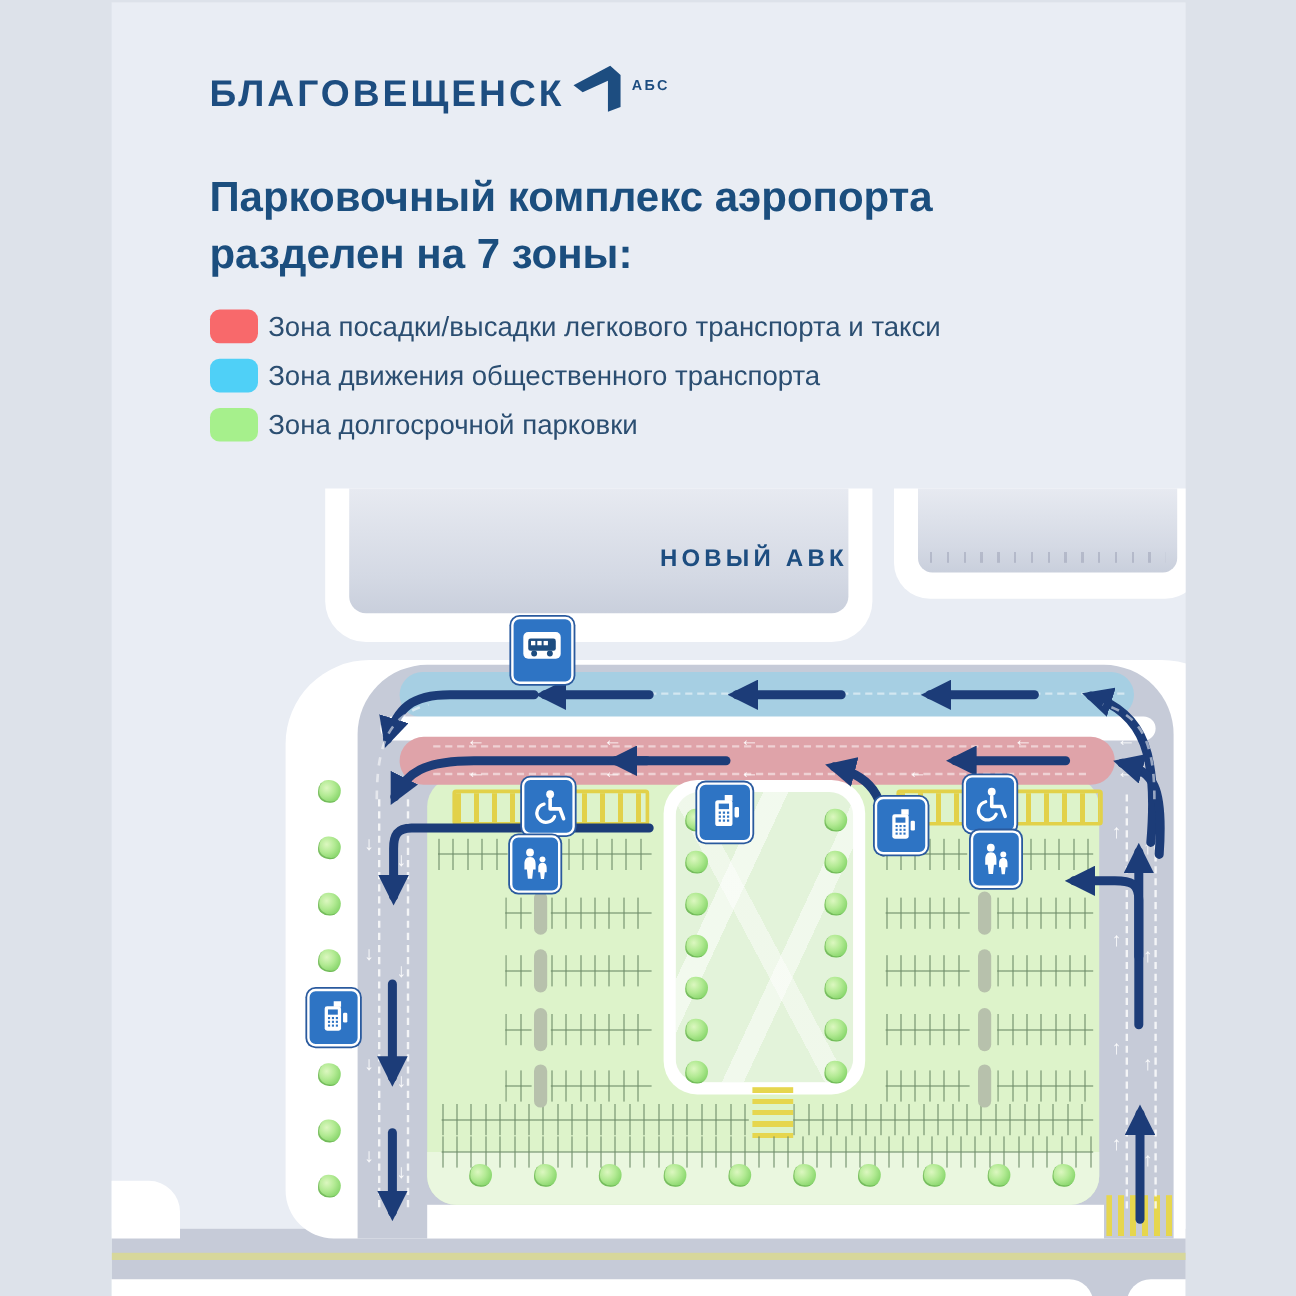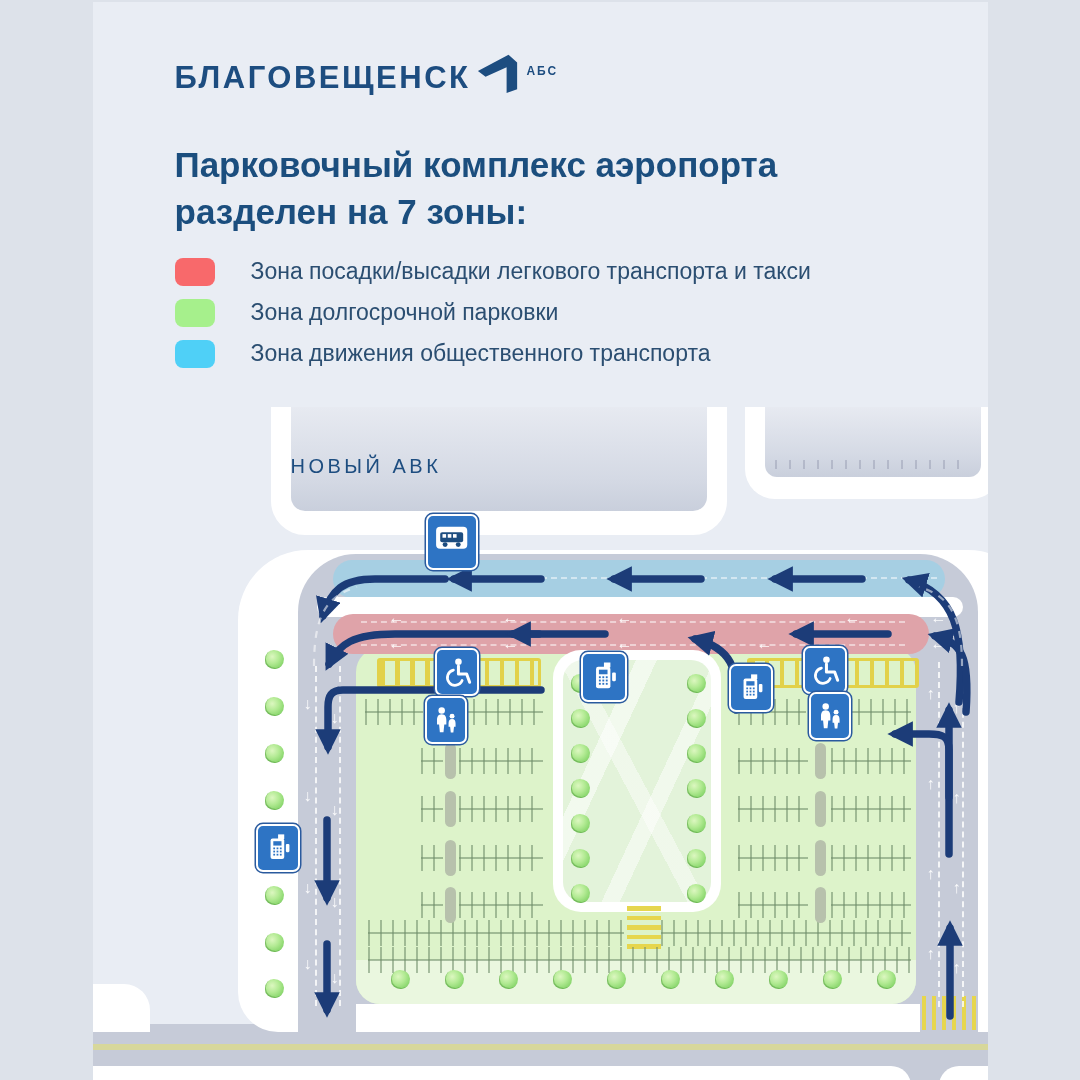--- a/index.html
+++ b/index.html
@@ -5,27 +5,27 @@
   html,body{margin:0;padding:0;background:#dde2ea;}
   .canvas{position:relative;width:895px;height:1080px;margin:2px auto;overflow:hidden;
           background:#e9edf4;font-family:"Liberation Sans","DejaVu Sans",sans-serif;}
   .abs{position:absolute;}
   
   .logo-row{left:82px;top:46px;display:flex;align-items:flex-start;gap:6px;}
   .logo-city{font-size:31px;font-weight:700;letter-spacing:2.5px;color:#1d4d80;padding-top:12px;}
   .logo-suffix{font-size:12px;font-weight:700;letter-spacing:2px;color:#1d4d80;padding-top:16px;}
   .heading{left:82px;top:140px;width:700px;font-size:35px;line-height:1.34;font-weight:700;color:#1b4e7e;}
   .legend{left:82px;top:256px;display:flex;flex-direction:column;gap:13px;}
-  .legend-item{display:flex;align-items:flex-start;gap:36px;}
+  .legend-item{display:flex;align-items:center;gap:9px;}
   .legend-swatch{width:40px;height:28px;border-radius:8px;flex:none;}
   .legend-label{font-size:23px;color:#2b4e71;}
   
   .curb{background:#fff;}
   .building{background:linear-gradient(to bottom,#e7eaf1 0%,#d4d9e4 70%,#c9cfdc 100%);}
-  .blocklabel{font-size:20px;font-weight:400;letter-spacing:3.5px;color:#1d4d80;text-align:left;}
+  .blocklabel{font-size:20px;font-weight:700;letter-spacing:3.5px;color:#1d4d80;text-align:right;}
   .road{background:#c6cbd8;}
   .sign{background:#2e74c4;border:2.5px solid #fff;box-shadow:0 0 0 1.5px #2a5a9e;border-radius:7px;
         display:flex;align-items:center;justify-content:center;z-index:6;}
   .sign svg{width:82%;height:82%;}
   .tree{width:19px;height:19px;border-radius:46% 54% 48% 52%/52% 48% 55% 45%;z-index:5;
         background:radial-gradient(circle at 38% 35%,#dcf7c0 0%,#b2ea93 40%,#84d468 78%,#6abf53 100%);
         box-shadow:inset 1px -1px 0 rgba(90,160,70,.55);}
   .comb{height:26px;z-index:2;background:
         repeating-linear-gradient(90deg,rgba(110,140,105,.55) 0 1.6px,transparent 1.6px 12px),
         linear-gradient(to bottom,transparent 12.2px,rgba(110,140,105,.55) 12.2px 13.8px,transparent 13.8px);}
@@ -56,26 +56,26 @@
     <span class="logo-suffix">АБС</span>
   </div>
   <div class="abs heading">Парковочный комплекс аэропорта разделен на 7 зоны:</div>
 
   <div class="abs legend">
     <div class="legend-item">
       <span class="legend-swatch" style="background: rgb(248, 105, 107);"></span>
       <span class="legend-label">Зона посадки/высадки легкового транспорта и такси</span>
     </div>
     <div class="legend-item">
+      <span class="legend-swatch" style="background: rgb(79, 208, 247);"></span>
+      <span class="legend-label">Зона движения общественного транспорта</span>
+    </div>
+    <div class="legend-item">
       <span class="legend-swatch" style="background: rgb(166, 240, 140);"></span>
       <span class="legend-label">Зона долгосрочной парковки</span>
-    </div>
-    <div class="legend-item">
-      <span class="legend-swatch" style="background: rgb(79, 208, 247);"></span>
-      <span class="legend-label">Зона движения общественного транспорта</span>
     </div>
   </div>
 
   <div class="abs" id="map" style="left:0;top:0;width:1080px;height:1080px;">
 
     <div class="abs road" style="left:0;top:1022px;width:1080px;height:58px;"></div>
     <div class="abs" style="left:0;top:1042px;width:1080px;height:6px;background:#dbd98c;opacity:.8;"></div>
     <div class="abs curb" style="left:-30px;top:1064px;width:848px;height:20px;border-radius:26px 26px 0 0;"></div>
     <div class="abs curb" style="left:846px;top:1064px;width:264px;height:20px;border-radius:26px 26px 0 0;"></div>
     <div class="abs curb" style="left:-45px;top:982px;width:102px;height:48px;border-radius:0 26px 0 0;"></div>

